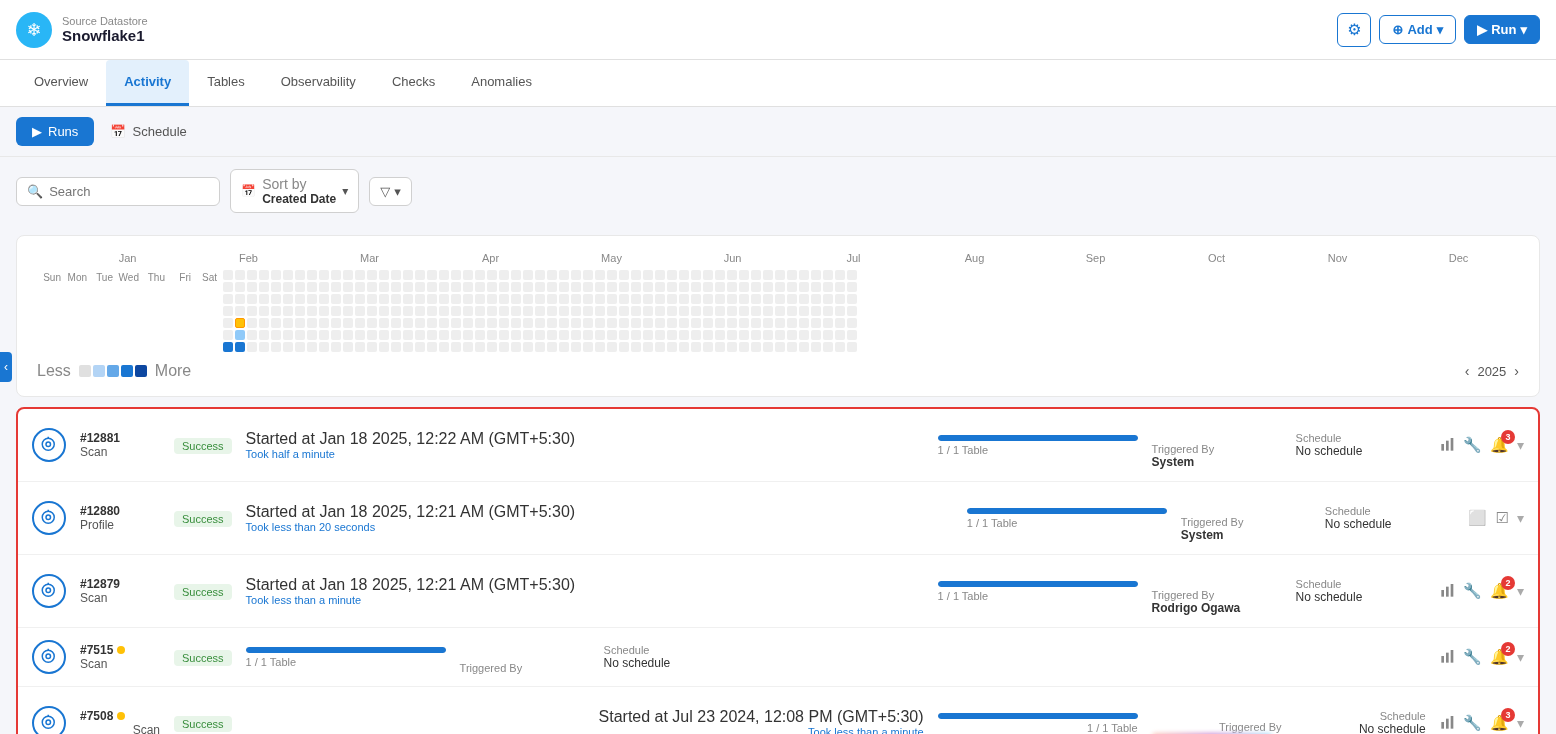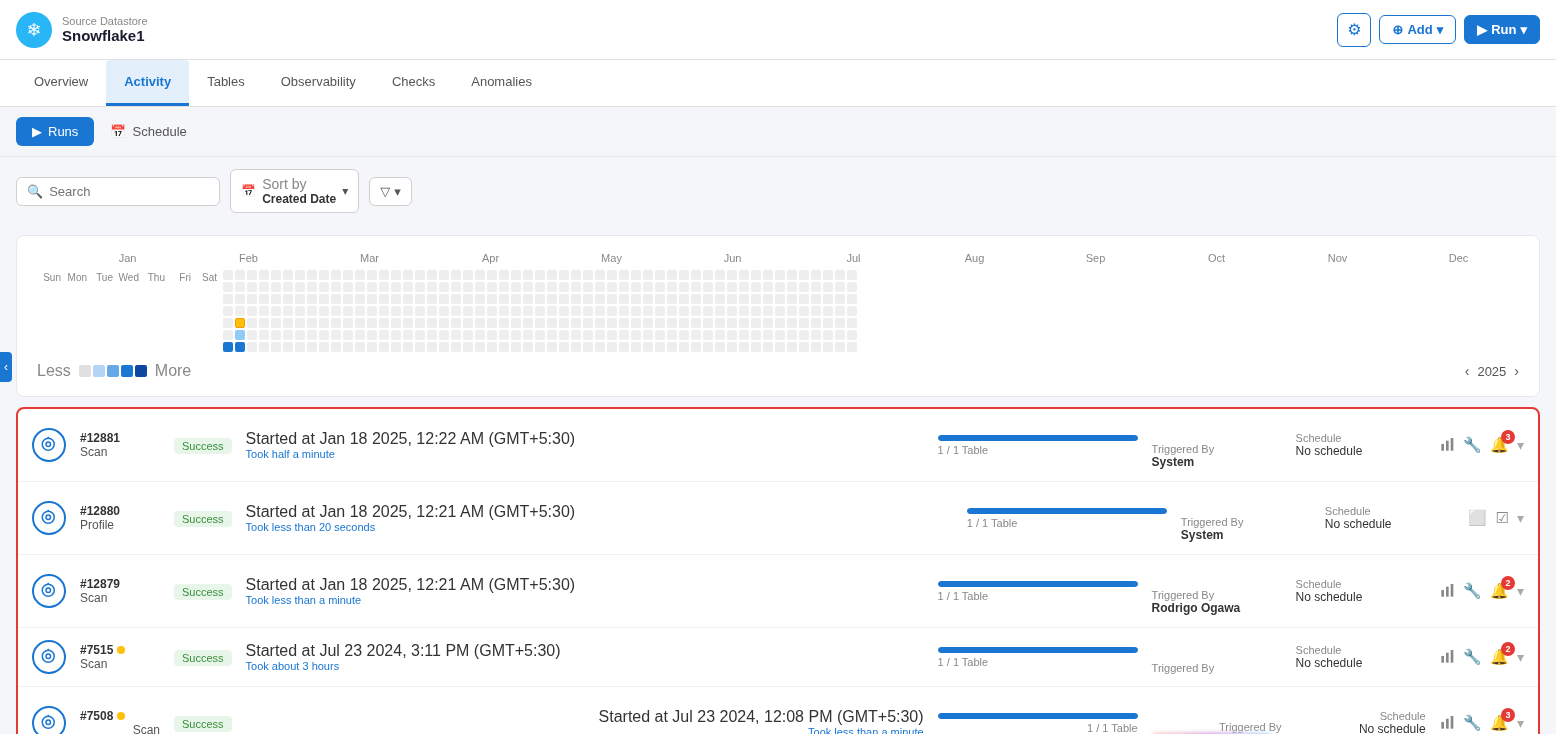--- a/index.html
+++ b/index.html
@@ -835,24 +835,20 @@
       <div class="run-id-type">
     <span class="run-id">
       #7515
       <span class="warning-dot"></span>
     </span>
     <span class="run-type">Scan</span>
   </div>
       <div>
     <span class="badge-success">Success</span>
   </div>
-      <div class="run-details">
-    <div class="run-started">Started at Jul 23 2024, 3:11 PM (GMT+5:30)</div>
-    <div class="run-took">Took about 3 hours</div>
-  </div>
       <div class="run-progress">
     <div class="progress-bar-wrap">
       <div class="progress-bar-fill" style="width:100%"></div>
     </div>
     <div class="progress-label">1 / 1 Table</div>
   </div>
       <div class="run-trigger">
     <div class="trigger-label">Triggered By</div>
     <div class="trigger-value"></div>
   </div>

